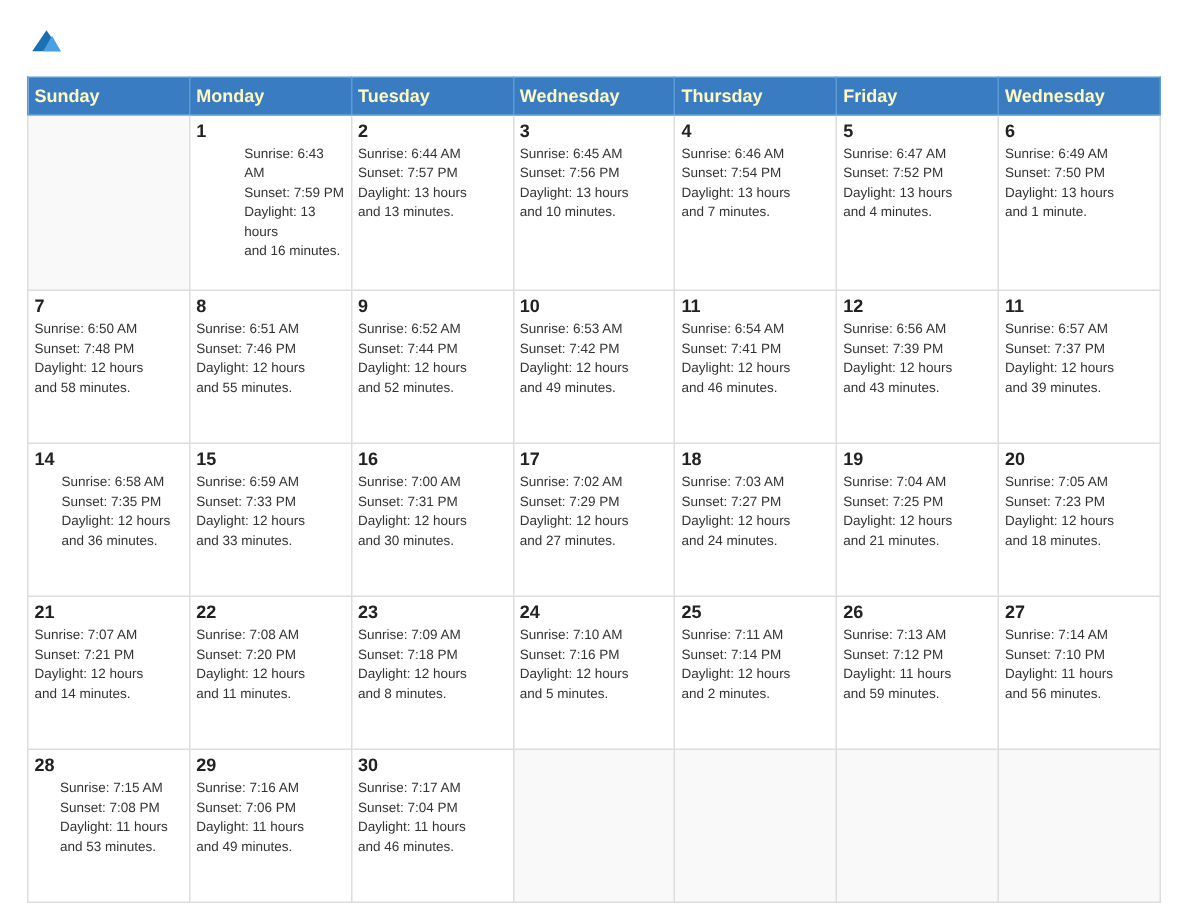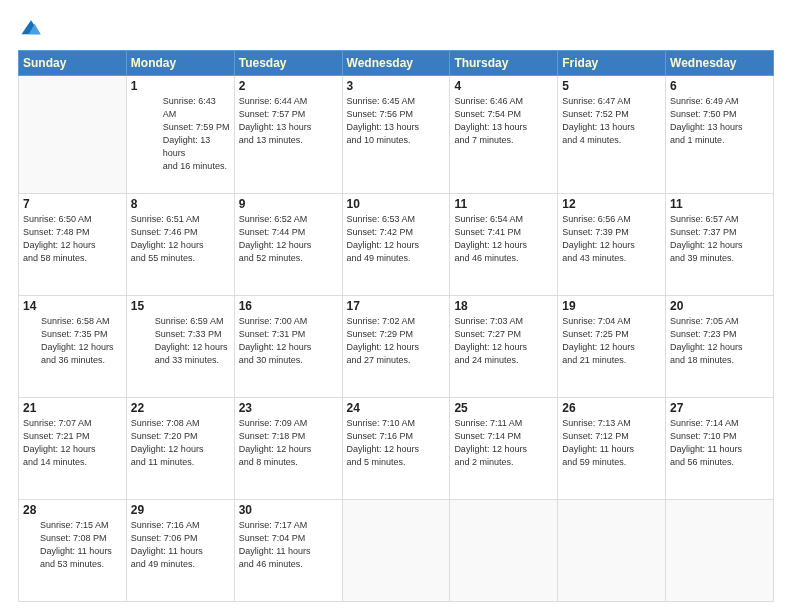--- a/index.html
+++ b/index.html
@@ -236,21 +236,21 @@
         <tr>
           <td>
             <span class="day-number">14</span>
             <div class="day-info" style="white-space: pre-line; margin-left: 18px;">Sunrise: 6:58 AM
 Sunset: 7:35 PM
 Daylight: 12 hours
 and 36 minutes.</div>
           </td>
           <td>
             <span class="day-number">15</span>
-            <div class="day-info" style="white-space: pre-line; margin-left: 24px;">Sunrise: 6:59 AM
+            <div class="day-info" style="white-space: pre-line;">Sunrise: 6:59 AM
 Sunset: 7:33 PM
 Daylight: 12 hours
 and 33 minutes.</div>
           </td>
           <td>
             <span class="day-number">16</span>
             <div class="day-info" style="white-space: pre-line;">Sunrise: 7:00 AM
 Sunset: 7:31 PM
 Daylight: 12 hours
 and 30 minutes.</div>

